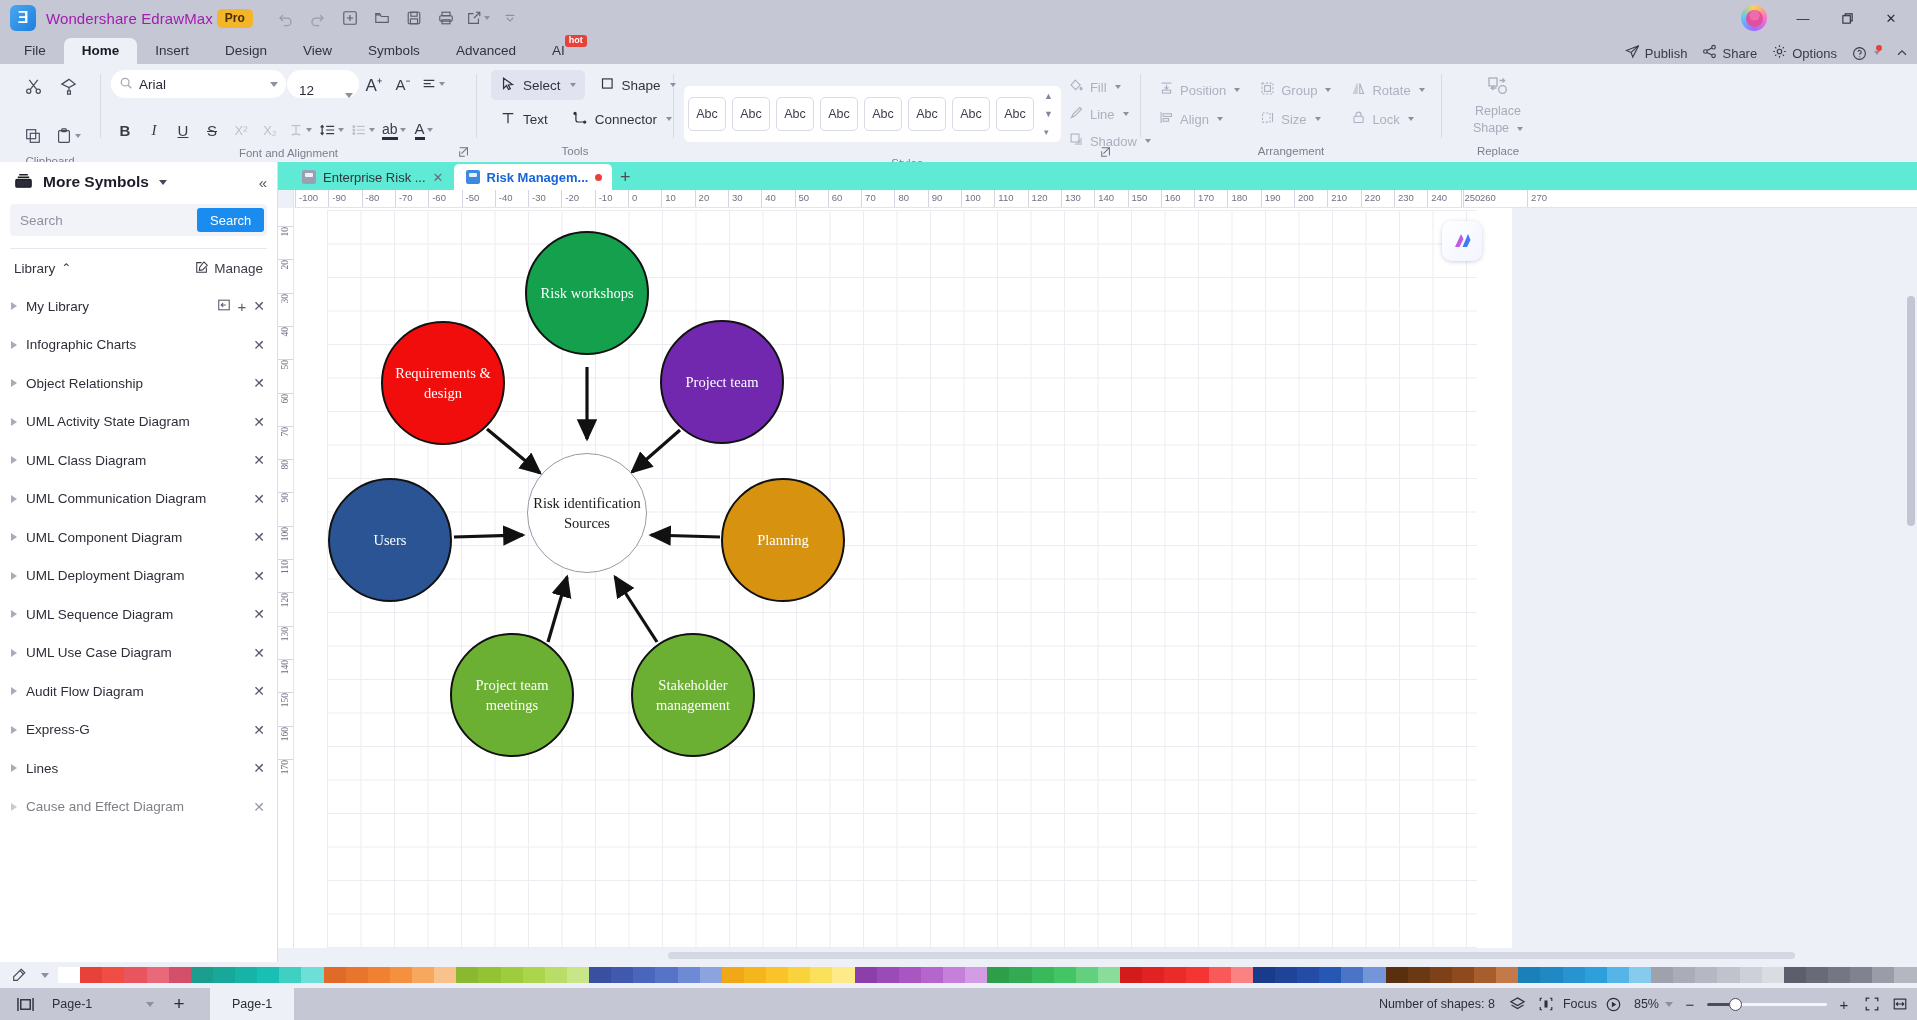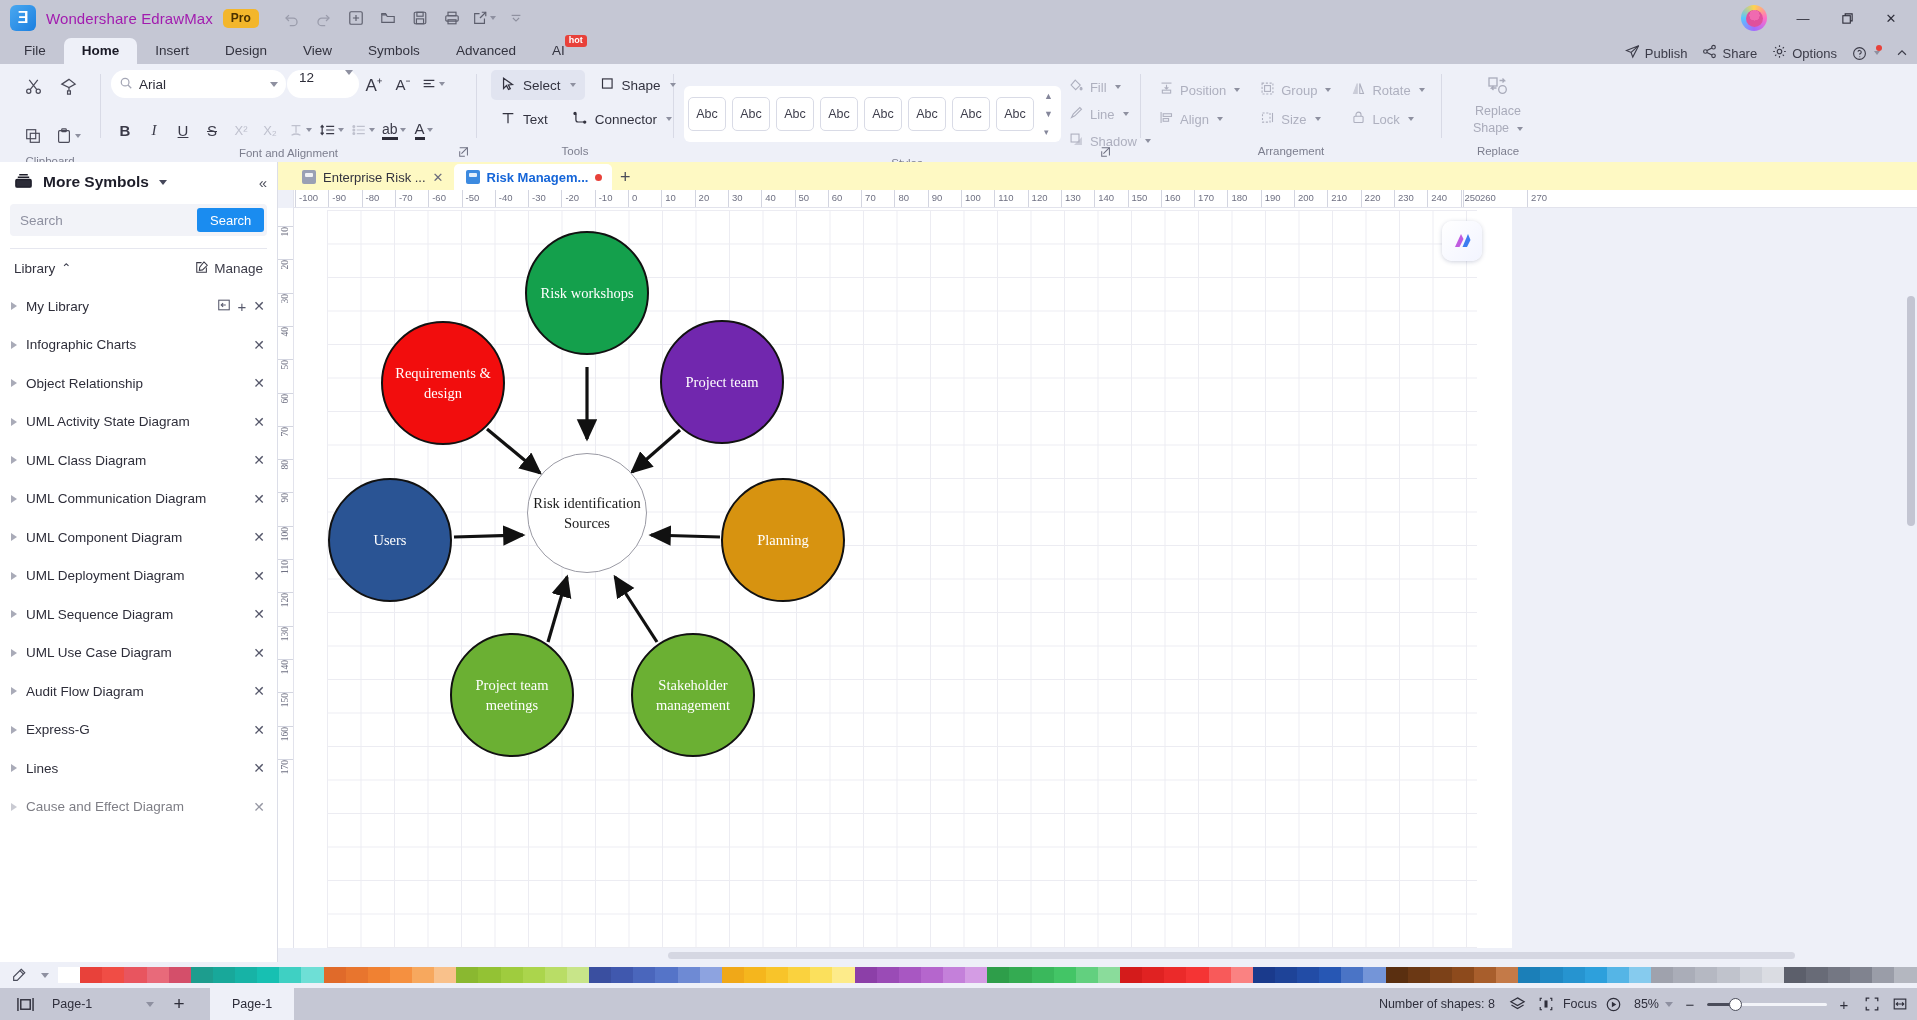--- a/index.html
+++ b/index.html
@@ -19,21 +19,21 @@
     padding-left:10px; position:relative; flex:none;
   }
   .logo {
     width:26px; height:26px; border-radius:6px;
     background:linear-gradient(135deg,#4aa8f0,#1b7fe0);
     display:flex; align-items:center; justify-content:center;
     color:#fff; font-size:16px; font-weight:bold; margin-right:10px;
   }
   .app-title { font-size:15px; color:#a21caf; font-weight:500; letter-spacing:.1px;}
   .pro-badge {
-    margin-left:10px; background:#f3b62b; color:#4a3000; font-size:12px;
+    margin-left:4px; background:#f3b62b; color:#4a3000; font-size:12px;
     font-weight:bold; border-radius:5px; padding:2px 8px 3px;
   }
   .qat { display:flex; align-items:center; gap:2px; margin-left:18px;}
   .qbtn {
     width:30px;height:26px;display:flex;align-items:center;justify-content:center;
     color:#8b8d9c; border-radius:4px; cursor:default;
   }
   .qbtn svg{display:block;}
   .win-ctrl { position:absolute; right:4px; top:0; height:36px; display:flex; align-items:center;}
   .wbtn{width:44px;height:32px;display:flex;align-items:center;justify-content:center;color:#2e2e3a;}
@@ -84,21 +84,21 @@
   .rows{display:flex;flex-direction:column;gap:18px;}
   .row{display:flex;align-items:center;gap:1px;}
 
   
   .fontbox{
     width:175px;height:28px;background:#fff;border-radius:14px;display:flex;align-items:center;
     padding:0 8px;gap:6px;
   }
   .fontbox input{border:none;outline:none;font-size:13.5px;color:#2c2c38;width:100%;background:transparent;font-family:inherit;}
   .sizebox{
-    width:72px;height:28px;background:#fff;border-radius:14px;display:flex;align-items:flex-start;
+    width:72px;height:28px;background:#fff;border-radius:14px;display:flex;align-items:flex-end;
     padding:0 6px 0 12px;justify-content:space-between;
   }
   .sizebox input{border:none;outline:none;font-size:13.5px;color:#2c2c38;width:36px;background:transparent;font-family:inherit;}
   .caret{width:0;height:0;border-left:4px solid transparent;border-right:4px solid transparent;border-top:5px solid #8e90a0;}
   .fbtn{
     min-width:28px;height:28px;display:flex;align-items:center;justify-content:center;
     border-radius:5px;color:#3a3a48;font-size:15px;cursor:default;padding:0 3px;
   }
   .fbtn.dis{color:#bfc1ce;}
   .tinycaret{width:0;height:0;border-left:3.5px solid transparent;border-right:3.5px solid transparent;border-top:4.5px solid #8e90a0;margin-left:2px;}
@@ -167,21 +167,21 @@
   .lib-item{
     height:38.5px;display:flex;align-items:center;padding:0 12px 0 8px;gap:9px;font-size:13.5px;color:#2e2e3a;cursor:default;
   }
   .tri{width:0;height:0;border-top:4.5px solid transparent;border-bottom:4.5px solid transparent;border-left:6px solid #a9abb8;flex:none;margin-left:3px;}
   .lib-label{flex:1;overflow:hidden;white-space:nowrap;text-overflow:ellipsis;}
   .lib-actions{display:flex;align-items:center;gap:7px;color:#55576a;}
   .xmark{font-size:14px;line-height:1;cursor:default;}
 
   
   .canvaszone{flex:1;display:flex;flex-direction:column;min-width:0;background:#eef0f8;}
-  .doctabs{height:28px;display:flex;align-items:flex-end;padding-left:12px;gap:0;background:#fef9c3;flex:none;}
+  .doctabs{height:28px;display:flex;align-items:flex-end;padding-left:12px;gap:0;background:#5eead4;flex:none;}
   .doctab{
     height:26px;display:flex;align-items:center;gap:7px;padding:0 10px 0 12px;border-radius:5px 5px 0 0;
     font-size:13px;color:#33333f;cursor:default;max-width:175px;
   }
   .doctab.active{background:#fff;color:#1565d8;font-weight:bold;}
   .doctab .tlabel{overflow:hidden;white-space:nowrap;text-overflow:ellipsis;}
   .doc-ic{width:14px;height:14px;border-radius:2px;background:#9aa0b4;flex:none;position:relative;}
   .doctab.active .doc-ic{background:#3c8ae0;}
   .doc-ic::after{content:"";position:absolute;left:3px;top:3px;width:8px;height:4px;background:#fff;border-radius:1px;opacity:.85;}
   .tclose{font-size:13px;color:#6a6c7c;cursor:default;}

